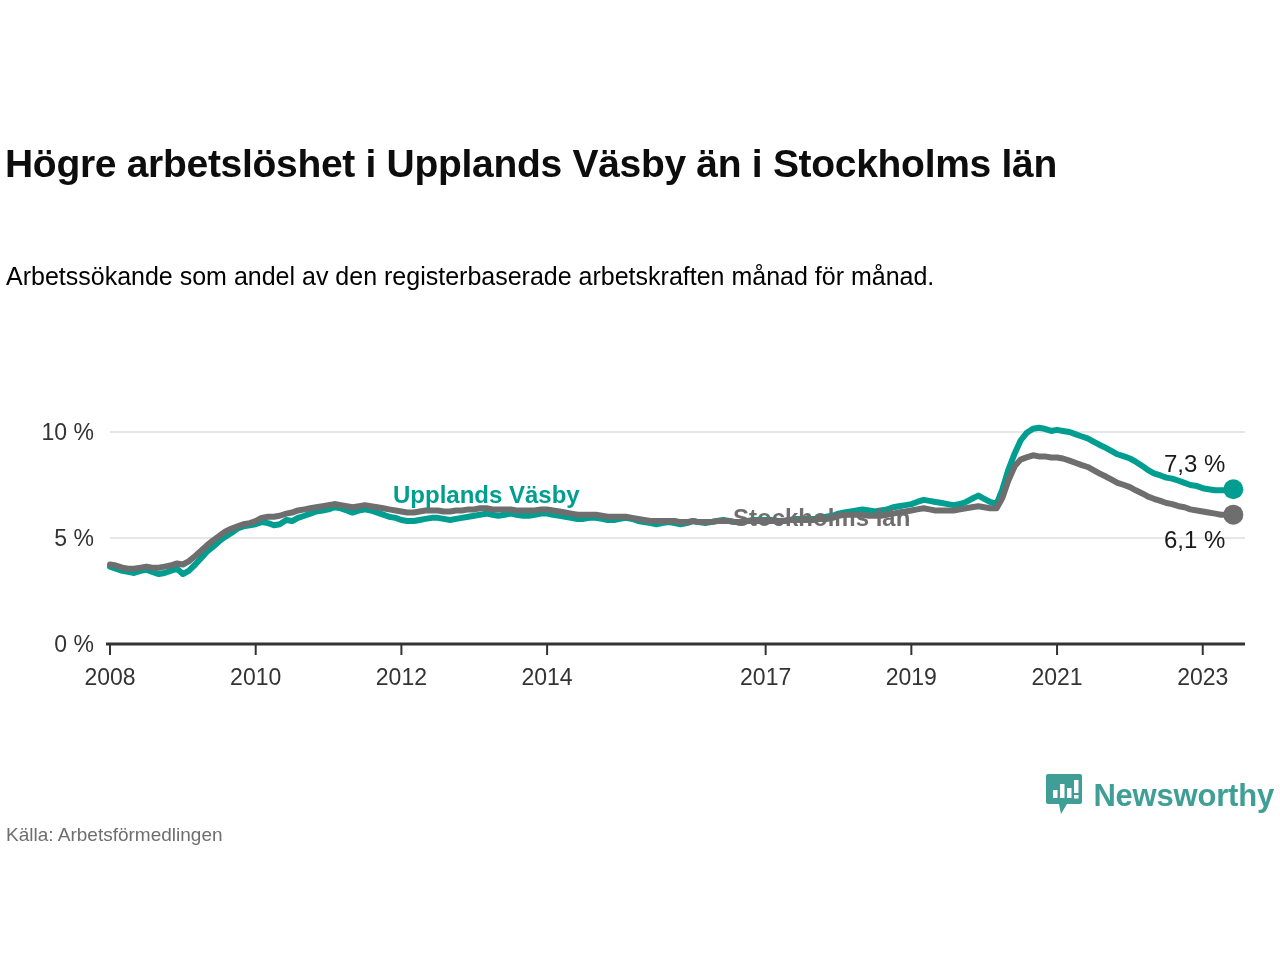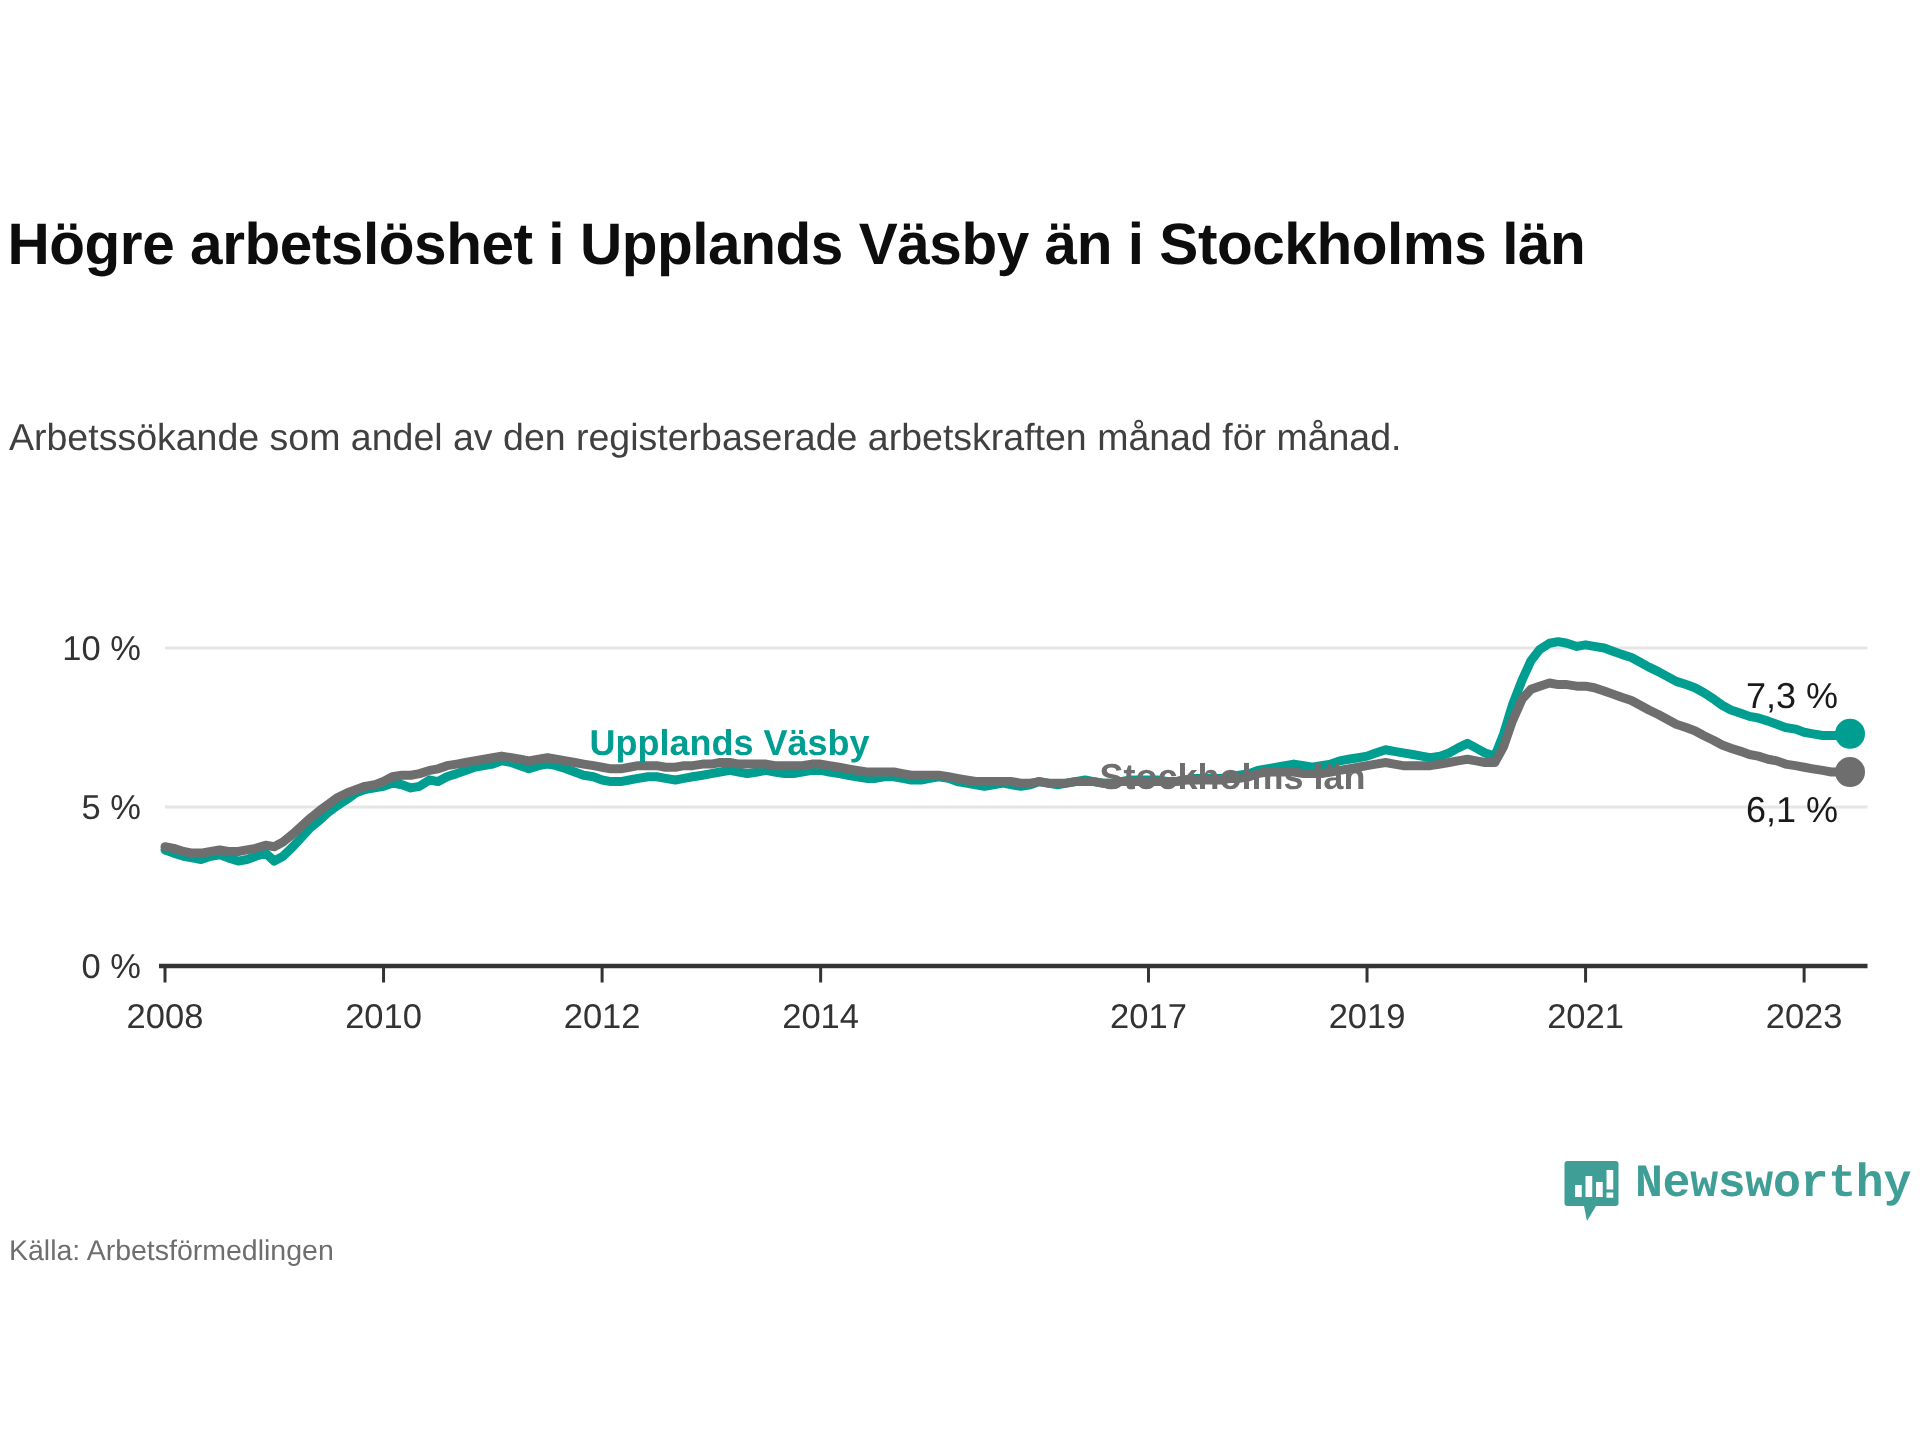--- a/index.html
+++ b/index.html
@@ -30,26 +30,26 @@
     font-size: 39px;
     font-weight: bold;
     line-height: 1.13;
     letter-spacing: -0.3px;
     color: #0d0d0d;
     white-space: pre-wrap;
   }
   #subtitle {
     position: absolute;
     left: 6px;
-    top: 277px;
+    top: 261px;
     width: 1180px;
     font-size: 25px;
     font-weight: normal;
     line-height: 1.25;
-    color: #404040;
+    color: #000000;
     white-space: pre-wrap;
   }
   #plot-wrap {
     position: absolute;
     left: 0;
     top: 400px;
     width: 1280px;
     height: 300px;
   }
   #plot-svg { display: block; }
@@ -80,22 +80,22 @@
     top: 788px;
     font-size: 19px;
     color: #6e6e6e;
     margin-top: 36px;
   }
   #logo {
     position: absolute;
     right: 6px;
     top: 772px;
     display: flex;
+    align-items: center;
     gap: 10px;
-    font-family: Liberation Mono, monospace;
   }
   #logo-text {
     font-size: 31px;
     font-weight: bold;
     color: #3f9e96;
     letter-spacing: -0.2px;
   }
 </style>
 </head>
 <body>

